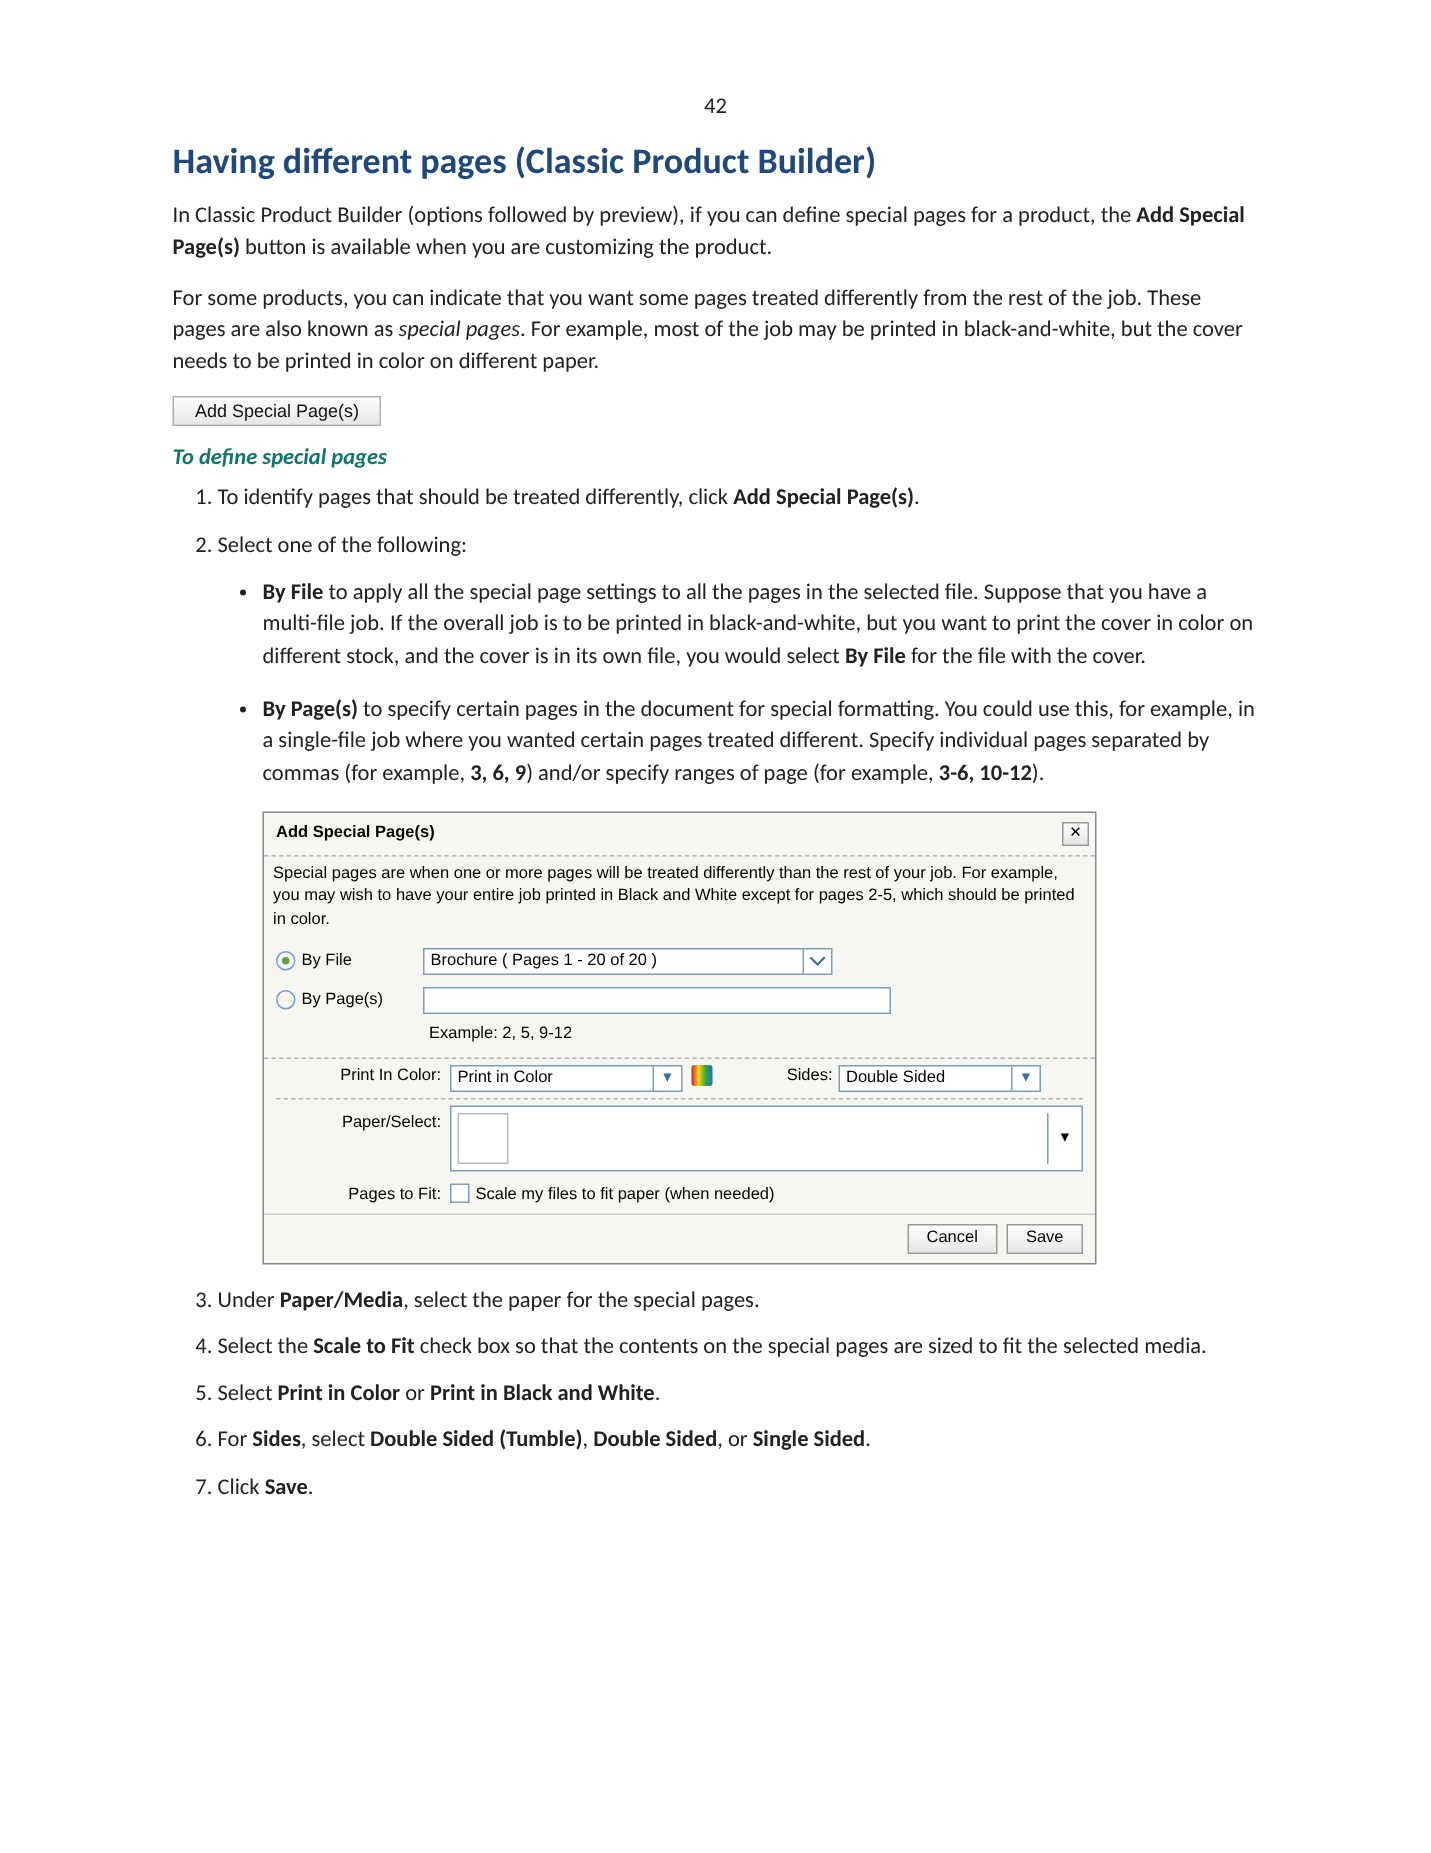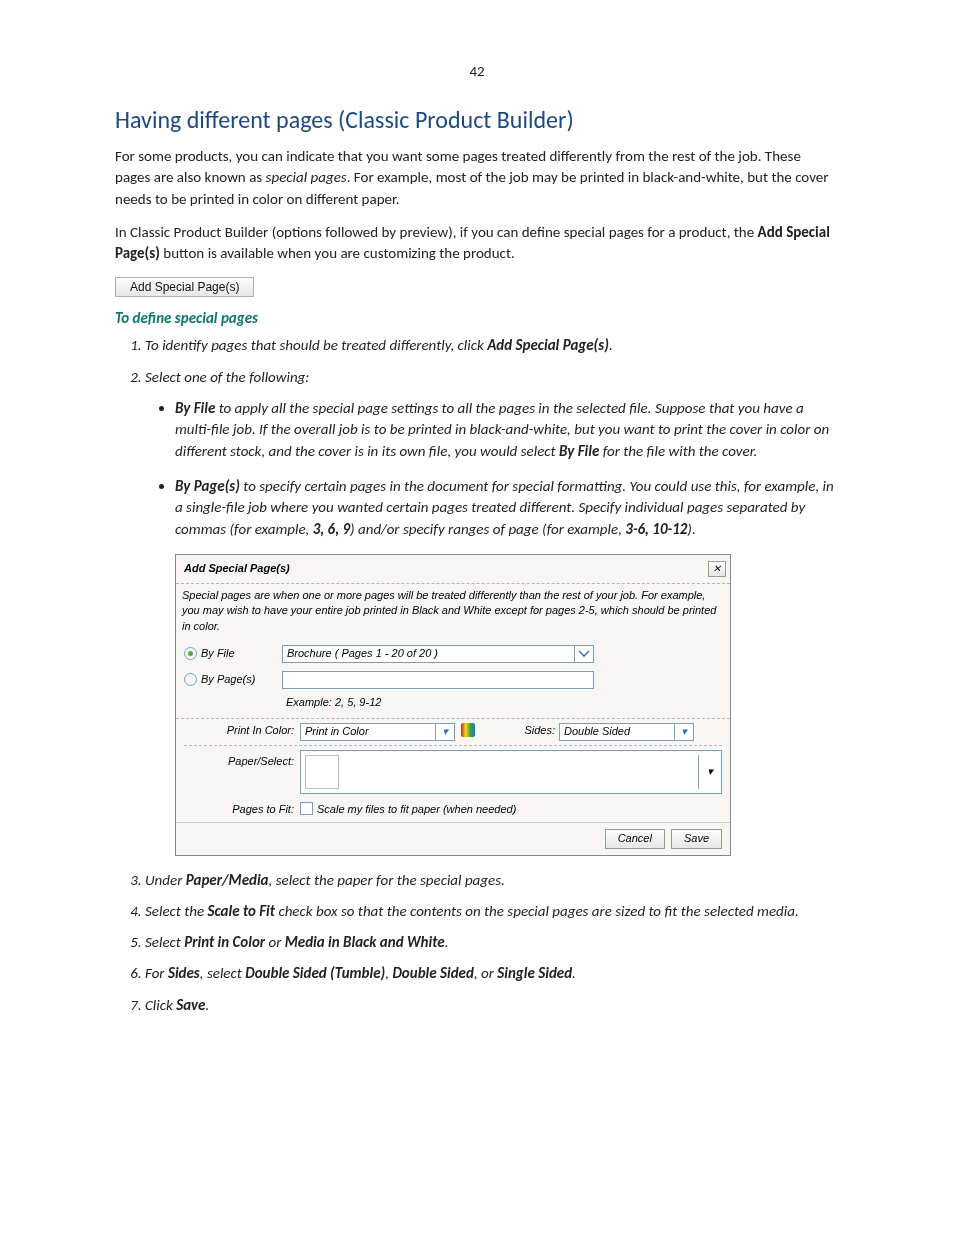--- a/index.html
+++ b/index.html
@@ -20,22 +20,22 @@
     position: absolute;
     top: 62px;
     left: 0;
     width: 954px;
     text-align: center;
     font-size: 15px;
   }
   h2.heading {
     color: #1F497D;
     font-size: 24px;
-    font-weight: normal;
-    margin: 40px 0 12px 0;
+    font-weight: bold;
+    margin: 28px 0 12px 0;
   }
   p.body {
     font-size: 15px;
     line-height: 1.42;
     margin: 0 0 12px 0;
   }
   .italic { font-style: italic; }
   .bold   { font-weight: bold; }
   .subhead {
     color: #0f766e;
@@ -54,21 +54,21 @@
     padding: 2px 14px;
     color: #111;
     margin-bottom: 6px;
   }
   ol.steps {
     font-size: 15px;
     line-height: 1.42;
     margin: 0 0 10px 0;
     padding-left: 30px;
   }
-  ol.steps > li { margin-bottom: 10px; font-style: italic; }
+  ol.steps > li { margin-bottom: 10px; }
   ul.bullets {
     list-style: disc;
     margin: 10px 0 10px 0;
     padding-left: 30px;
   }
   ul.bullets > li { margin-bottom: 14px; }
   
   .dialog {
     width: 554px;
     border: 1px solid #888;
@@ -174,25 +174,25 @@
 </style>
 </head>
 <body>
 
 <div class="page">
   <div class="page-number">42</div>
 
   <h2 class="heading">Having different pages (Classic Product Builder)</h2>
 
   <p class="body">
+    <span>In Classic Product Builder (options followed by preview), if you can define special pages for a product, the </span><span class="bold">Add Special Page(s)</span><span> button is available when you are customizing the product.</span>
+  </p>
+
+  <p class="body">
     <span>For some products, you can indicate that you want some pages treated differently from the rest of the job. These pages are also known as </span><span class="italic">special pages</span><span>. For example, most of the job may be printed in black-and-white, but the cover needs to be printed in color on different paper.</span>
-  </p>
-
-  <p class="body">
-    <span>In Classic Product Builder (options followed by preview), if you can define special pages for a product, the </span><span class="bold">Add Special Page(s)</span><span> button is available when you are customizing the product.</span>
   </p>
 
   <span class="btn-graphic">Add Special Page(s)</span>
 
   <div class="subhead">To define special pages</div>
 
   <ol class="steps">
     <li>
       <span>To identify pages that should be treated differently, click </span><span class="bold">Add Special Page(s)</span><span>.</span>
     </li>
@@ -215,21 +215,21 @@
         </div>
         <div class="dlg-desc">Special pages are when one or more pages will be treated differently than the rest of your job. For example, you may wish to have your entire job printed in Black and White except for pages 2-5, which should be printed in color.</div>
 
         <div class="dlg-row">
           <div class="radio-col">
             <span class="dot">
                 <span class="inner"></span>
               </span>
             <span>By File</span>
           </div>
-          <div class="combo" style="width:312px;">
+          <div class="combo" style="width:273px;">
             <span style="flex:1;">Brochure ( Pages 1 - 20 of 20 )</span>
             <span class="combo-arrow">
               <svg class="dd" viewBox="0 0 10 6">
                   <path d="M0 0 L5 5 L10 0" fill="none" stroke="#3b6ea5" stroke-width="1.5"></path>
                 </svg>
             </span>
           </div>
         </div>
 
         <div class="dlg-row">
@@ -277,21 +277,21 @@
       </div>
     </li>
 
     <li>
       <span>Under </span><span class="bold">Paper/Media</span><span>, select the paper for the special pages.</span>
     </li>
     <li>
       <span>Select the </span><span class="bold">Scale to Fit</span><span> check box so that the contents on the special pages are sized to fit the selected media.</span>
     </li>
     <li>
-      <span>Select </span><span class="bold">Print in Color</span><span> or </span><span class="bold">Media in Black and White</span><span>.</span>
+      <span>Select </span><span class="bold">Print in Color</span><span> or </span><span class="bold">Print in Black and White</span><span>.</span>
     </li>
     <li>
       <span>For </span><span class="bold">Sides</span><span>, select </span><span class="bold">Double Sided (Tumble)</span><span>, </span><span class="bold">Double Sided</span><span>, or </span><span class="bold">Single Sided</span><span>.</span>
     </li>
     <li>
       <span>Click </span><span class="bold">Save</span><span>.</span>
     </li>
   </ol>
 </div>
 

